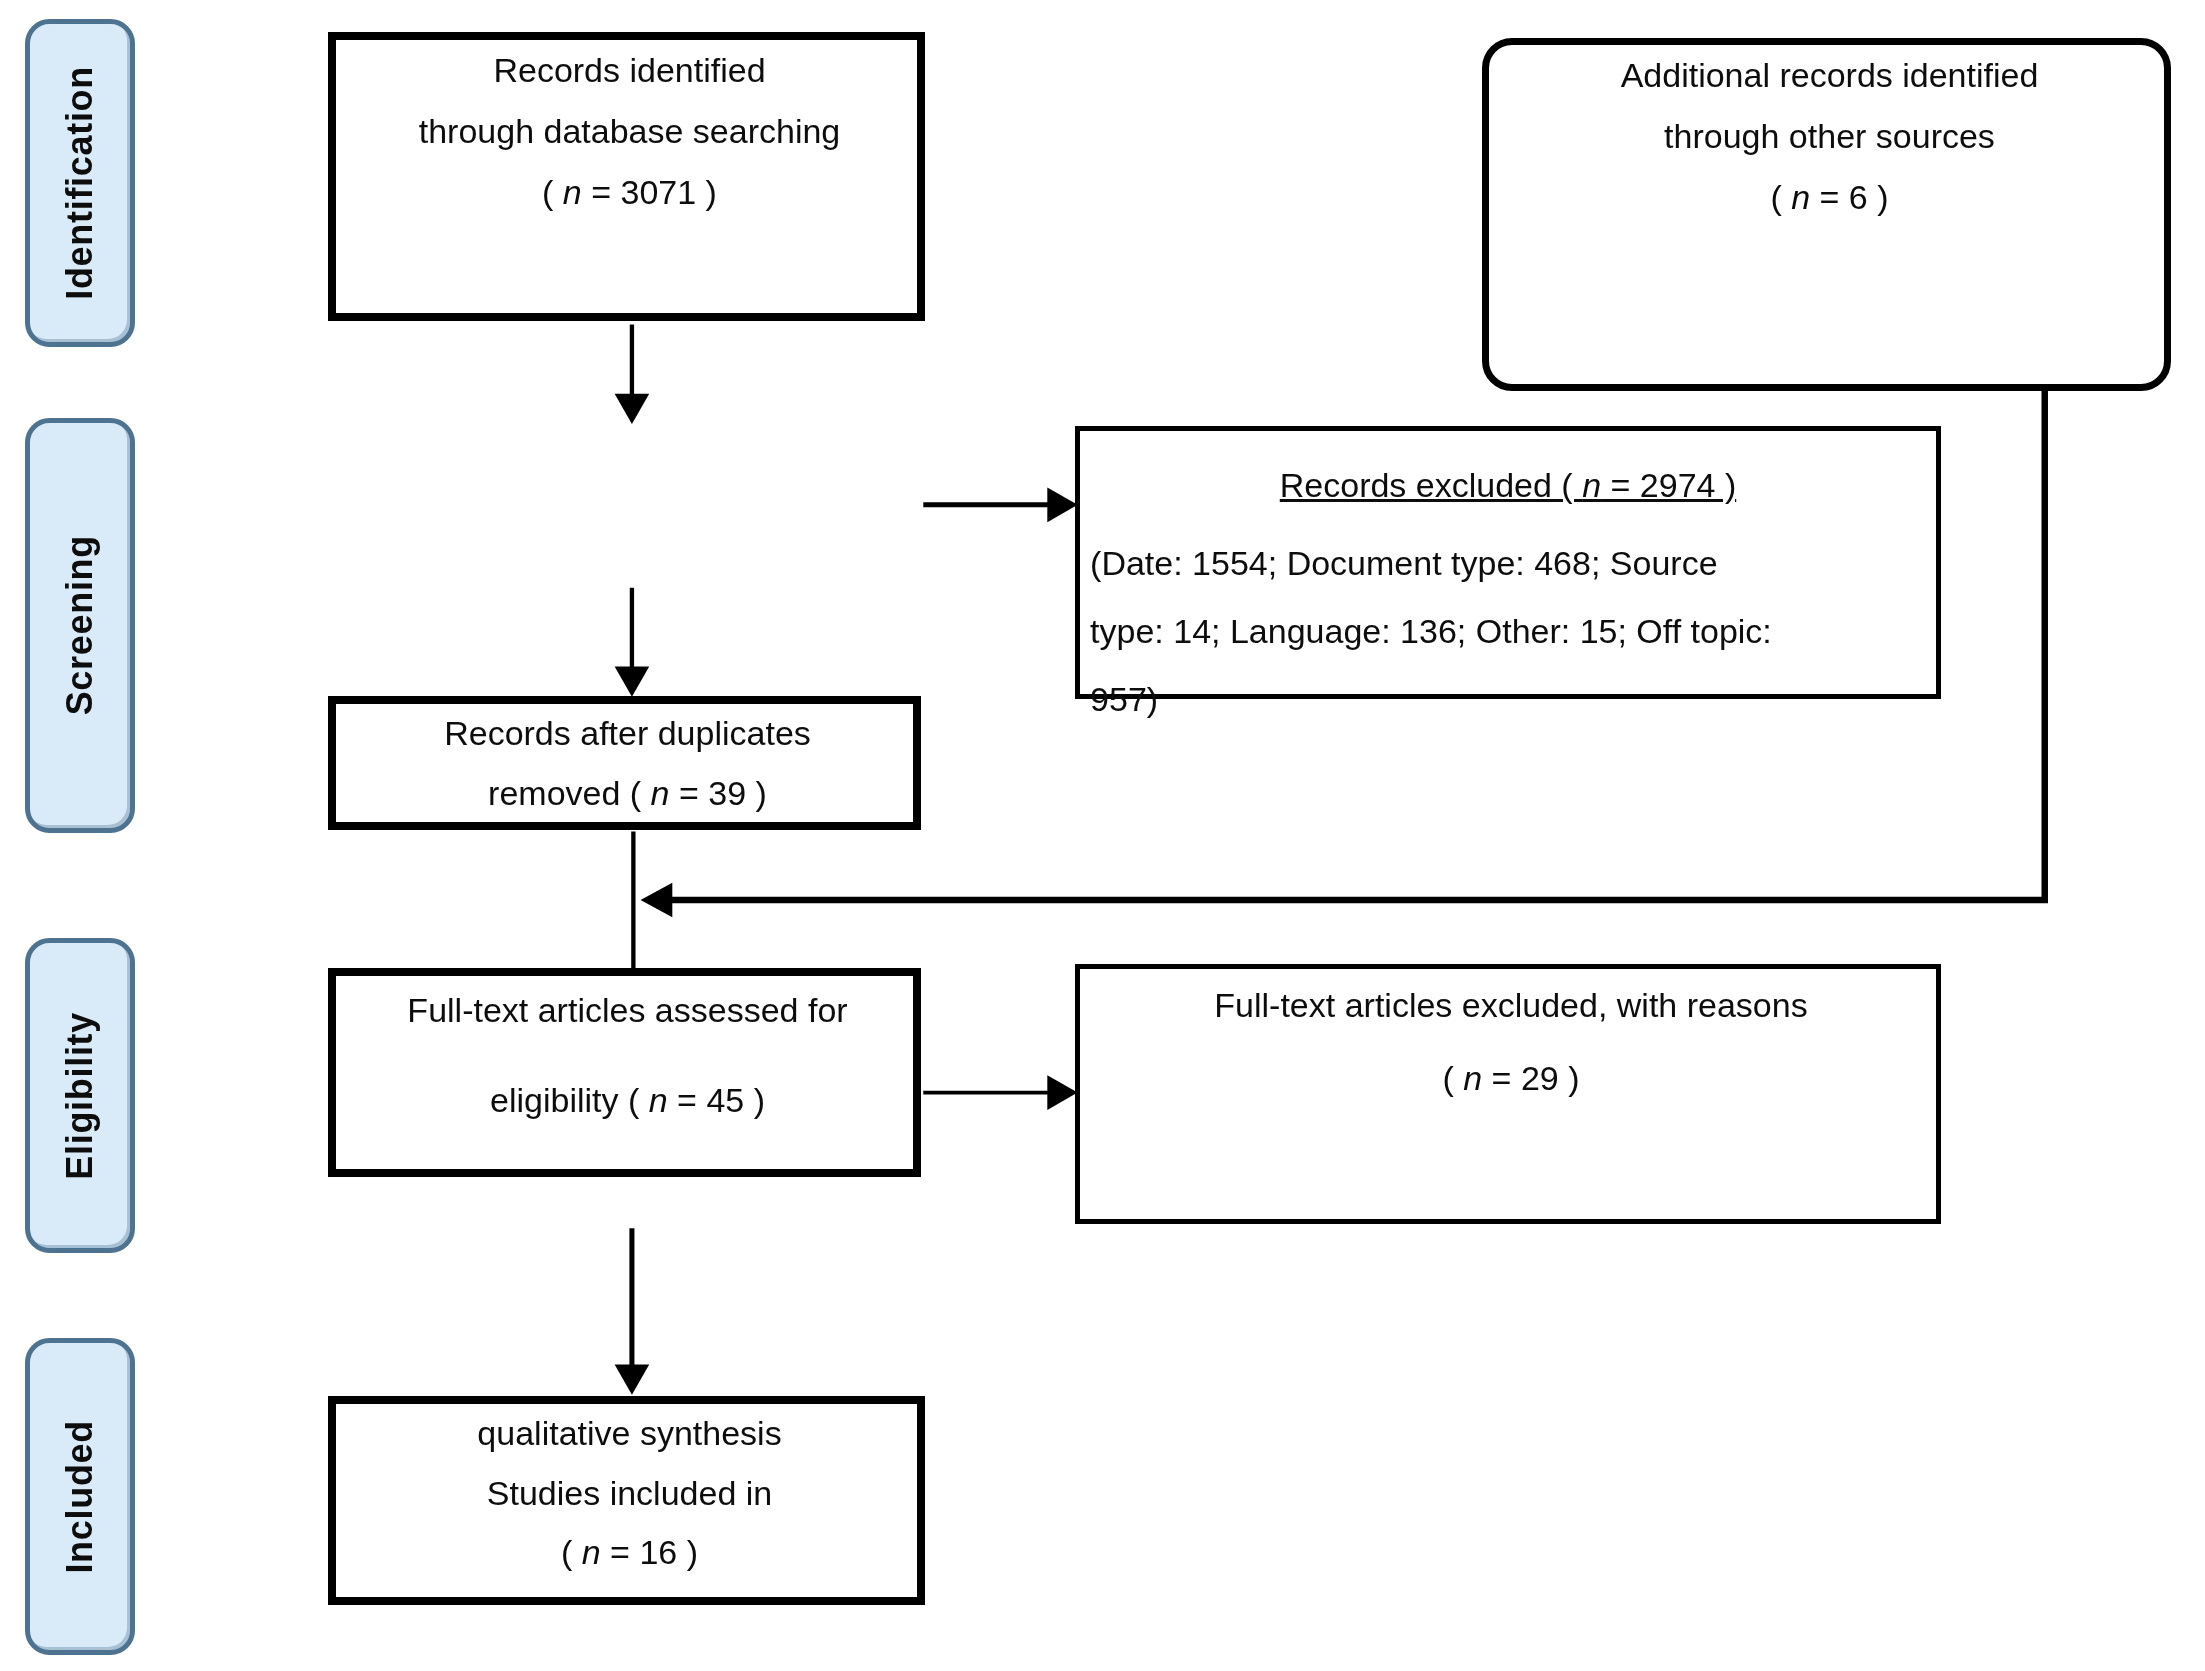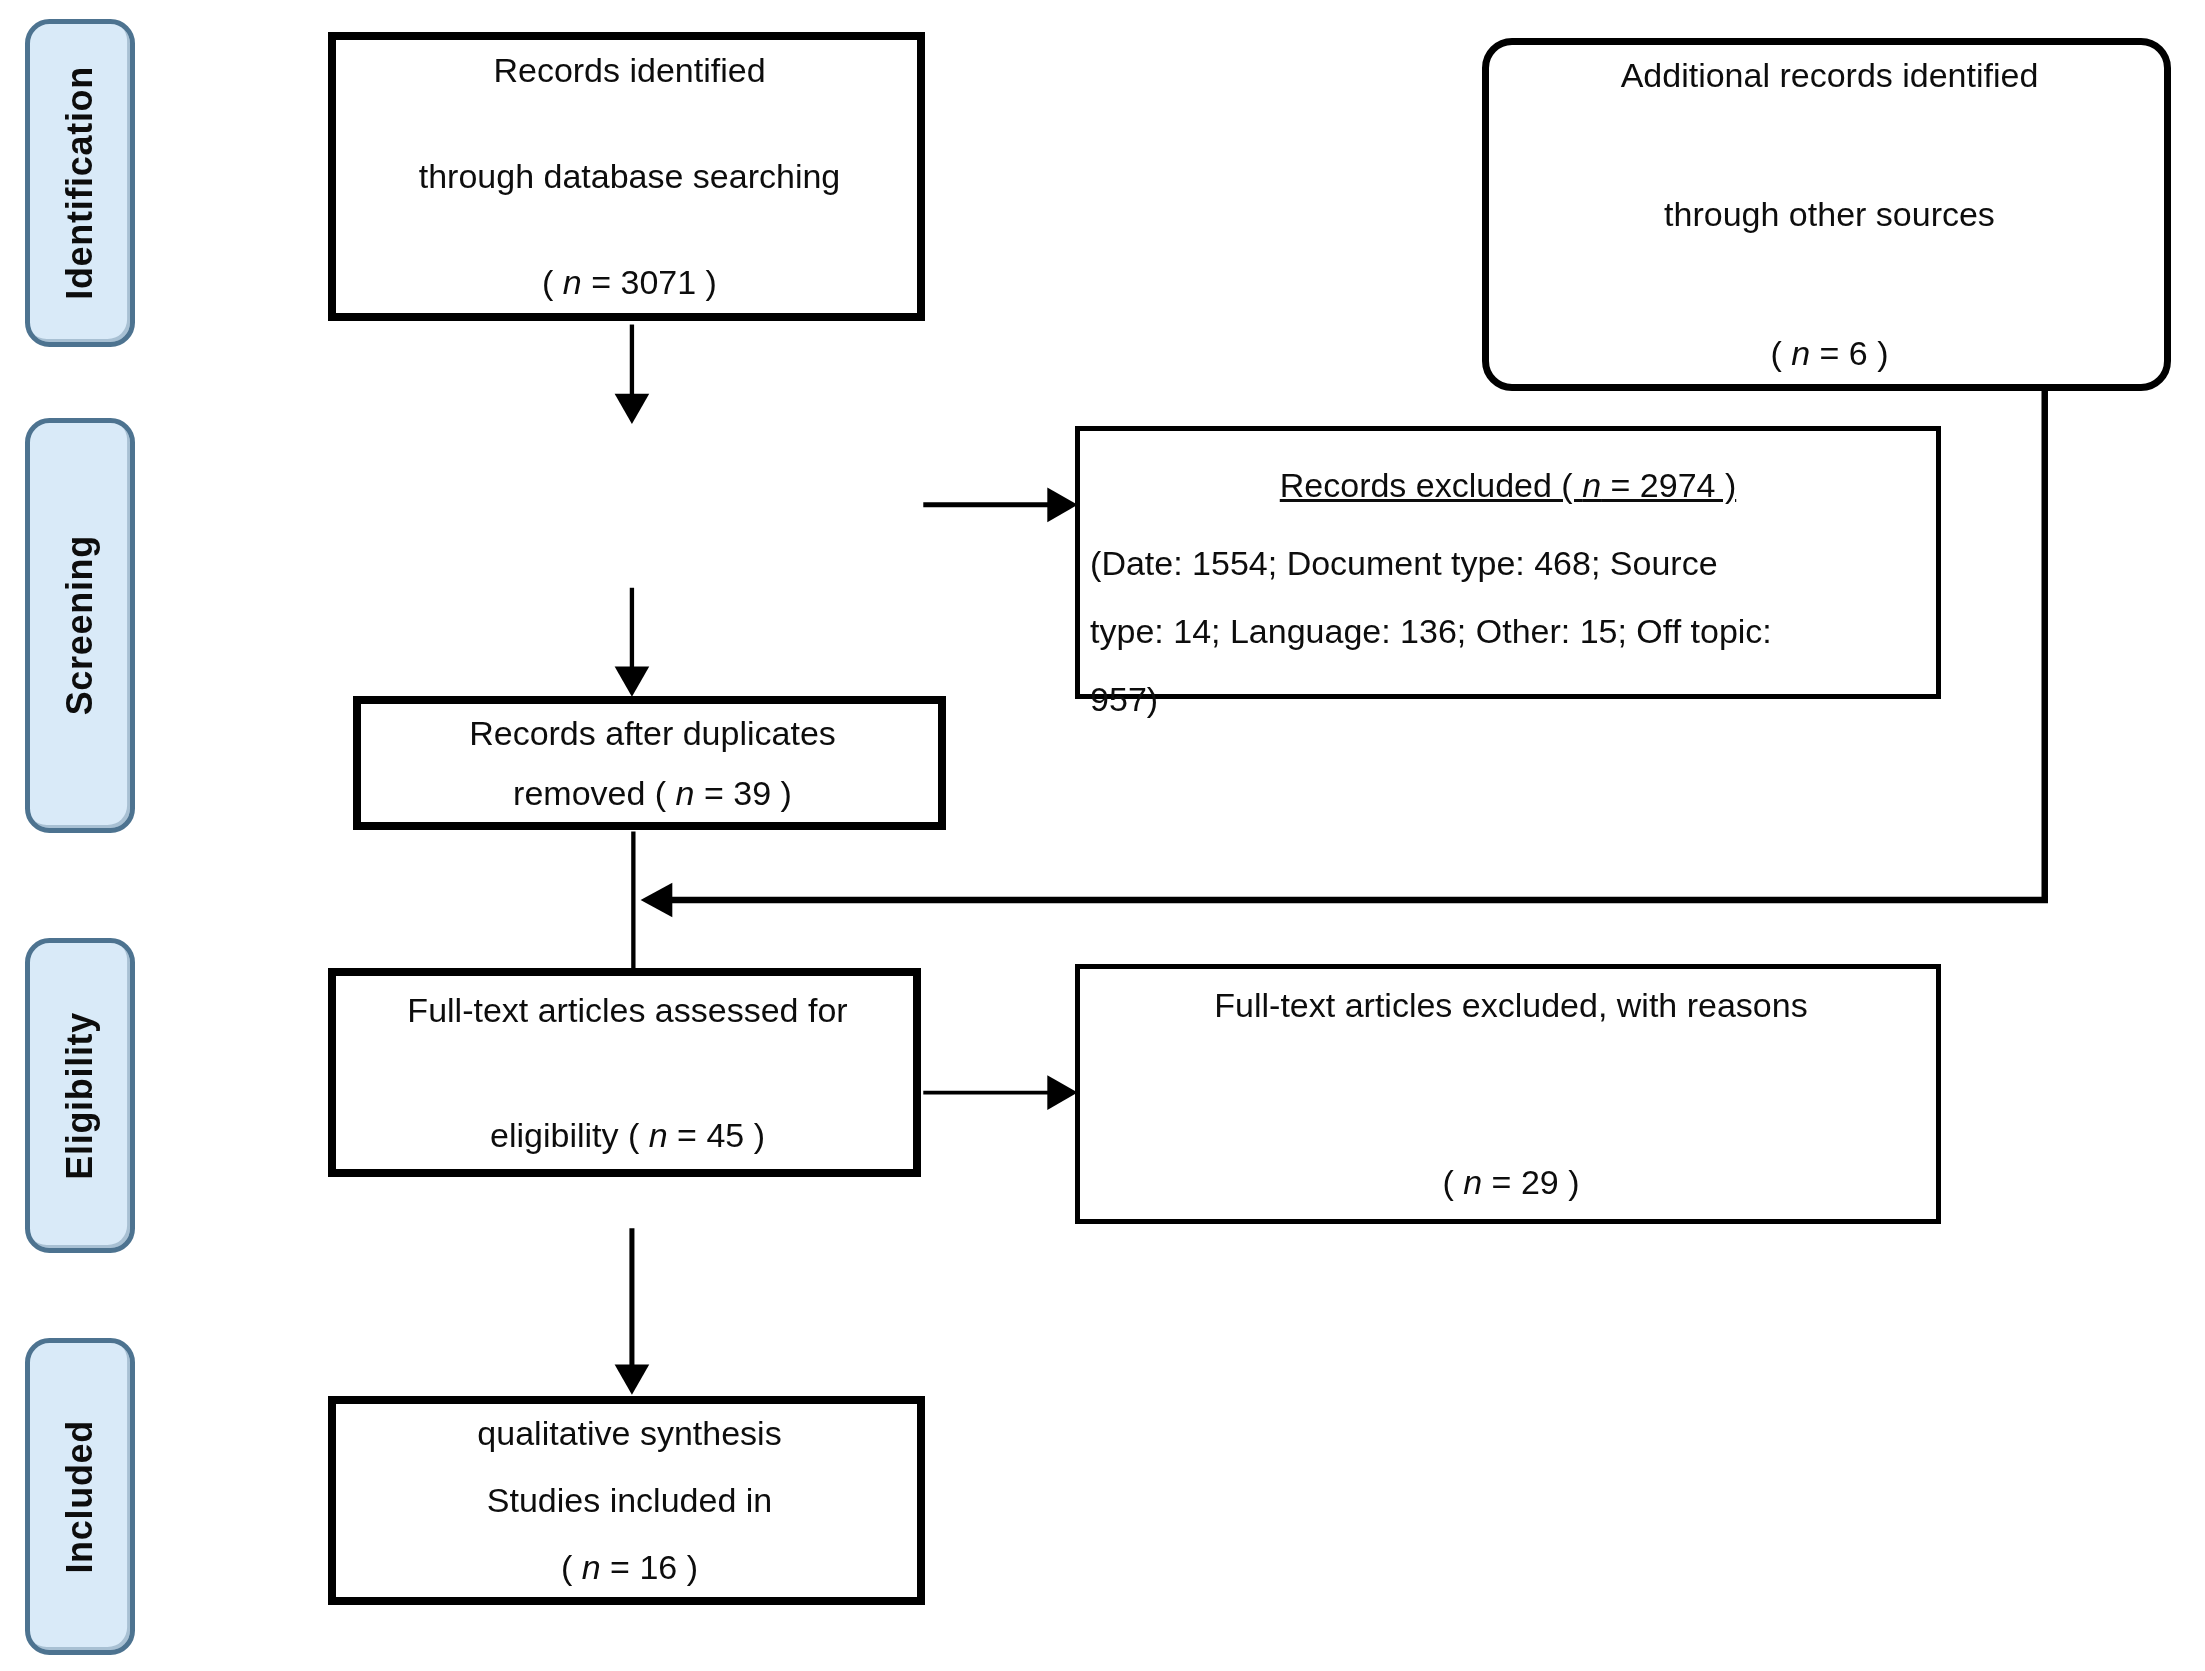--- a/index.html
+++ b/index.html
@@ -46,35 +46,35 @@
 
   
   .fbox {
     position: absolute;
     box-sizing: border-box;
     background: #ffffff;
     border: 8px solid #000000;
     display: flex;
     flex-direction: column;
     align-items: center;
-    justify-content: space-between;
+    justify-content: flex-start;
     text-align: center;
     color: #0d0d0d;
     font-size: 34px;
     line-height: 1.8;
     padding-left: 6px;
   }
   .fbox i { font-style: italic; }
 
   #box-records-identified      { left: 328px;  top: 32px;   width: 597px;  height: 289px; }
   #box-additional-records      { left: 1482px; top: 38px;   width: 689px;  height: 353px; border-width: 7.2px; border-radius: 30px; }
   #box-records-screened        { left: 328px;  top: 422px;  width: 593px;  height: 163px; line-height: 2.25; border-width: 8.7px; }
   #box-records-excluded        { left: 1075px; top: 426px;  width: 866px; height: 273px; border-width: 5px;
                                  justify-content: flex-start; padding: 20px 7.2px 7.2px 7.2px; line-height: 2.0; }
-  #box-records-after-duplicates{ left: 328px;  top: 696px;  width: 593px;  height: 134px; line-height: 1.75; margin-left: 25px; }
+  #box-records-after-duplicates{ left: 328px;  top: 696px;  width: 593px;  height: 134px; line-height: 1.75; }
   #box-fulltext-assessed       { left: 328px;  top: 968px; width: 593px;  height: 209px; line-height: 2.0; border-width: 8.7px; gap: 22px; }
   #box-fulltext-excluded       { left: 1075px; top: 964px; width: 866px; height: 260px; border-width: 5px; line-height: 2.15; }
   #box-studies-included        { left: 328px;  top: 1396px; width: 597px;  height: 209px; line-height: 1.75; }
 
   #box-records-excluded .excl-detail {
     width: 100%;
     text-align: left;
     padding-left: 2.9px;
     box-sizing: border-box;
   }

